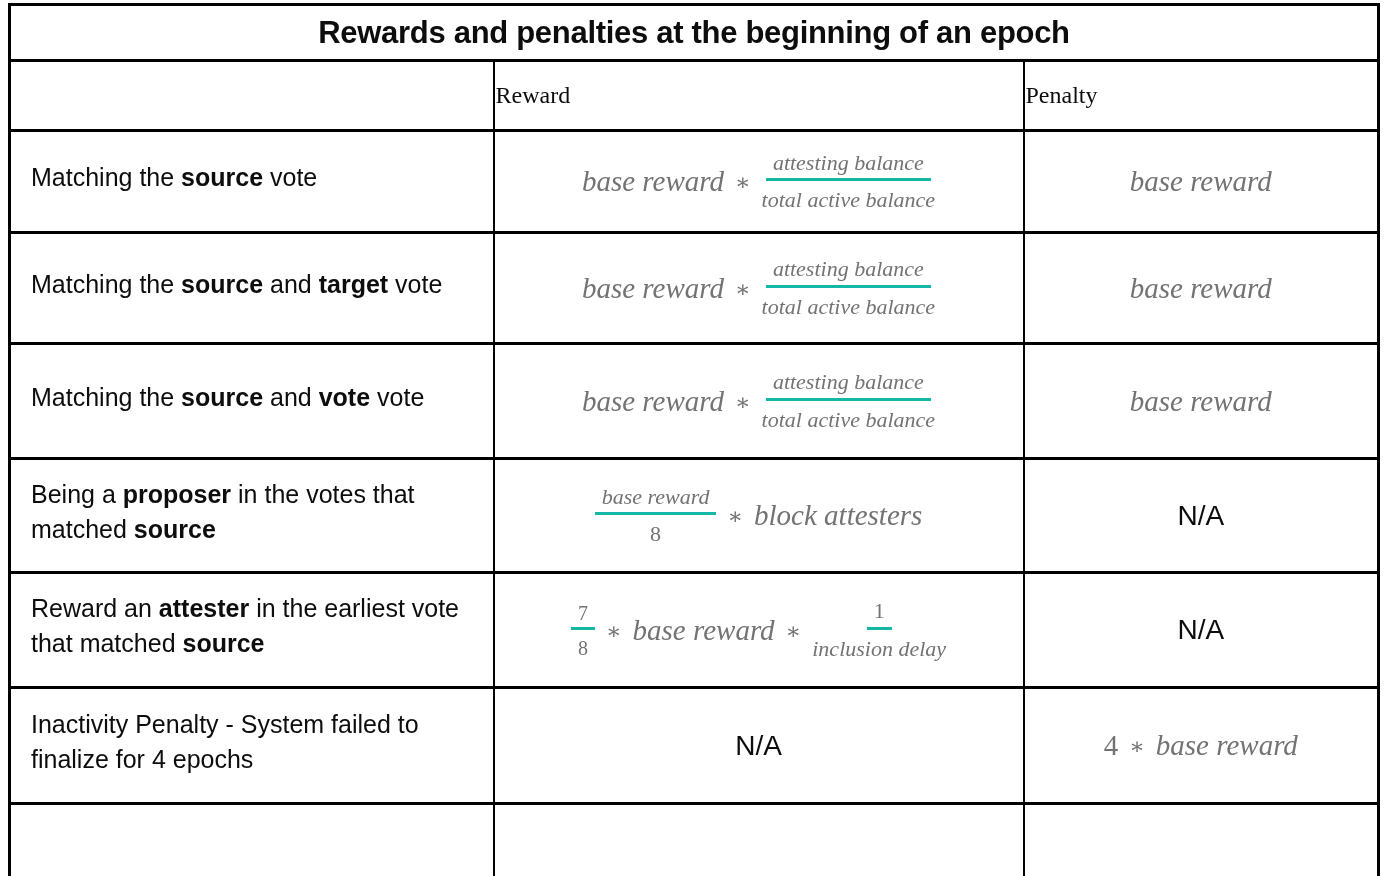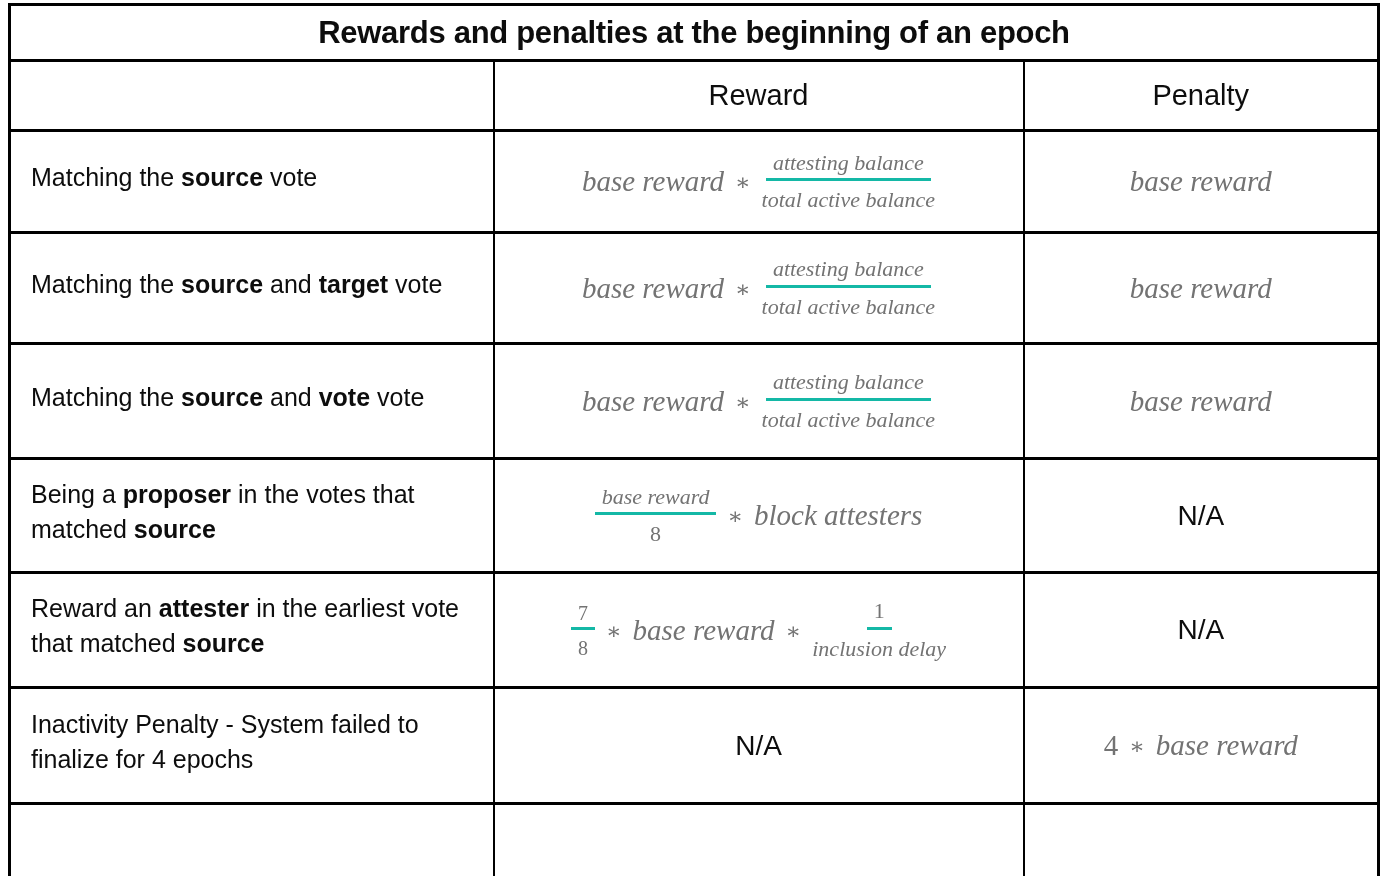--- a/index.html
+++ b/index.html
@@ -33,23 +33,22 @@
   .title-row td {
     height: 51px;
     text-align: center;
     font-weight: bold;
     font-size: 31px;
     letter-spacing: -0.3px;
     font-family: "Liberation Sans", sans-serif;
   }
   .header-row td {
     height: 65px;
-    text-align: center;
-    font-size: 29px;
-    font-family: Liberation Sans, sans-serif;
+    font-size: 24px;
+    font-family: Liberation Serif, serif;
   }
   .r1 td { height: 91px; }
   .r2 td { height: 100px; }
   .r3 td { height: 104px; }
   .r4 td { height: 103px; }
   .r5 td { height: 104px; }
   .r6 td { height: 105px; }
   .r7 td { height: 150px; }
   td.lbl {
     font-size: 25px;

